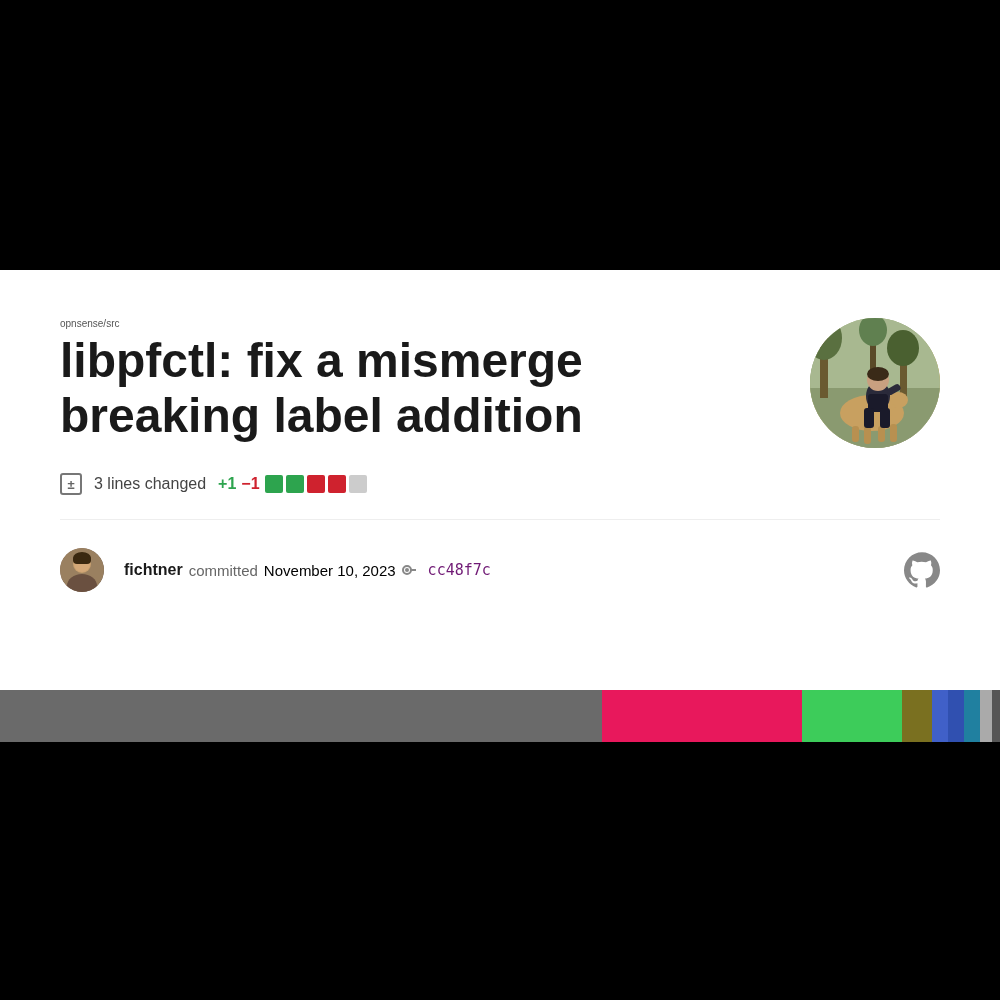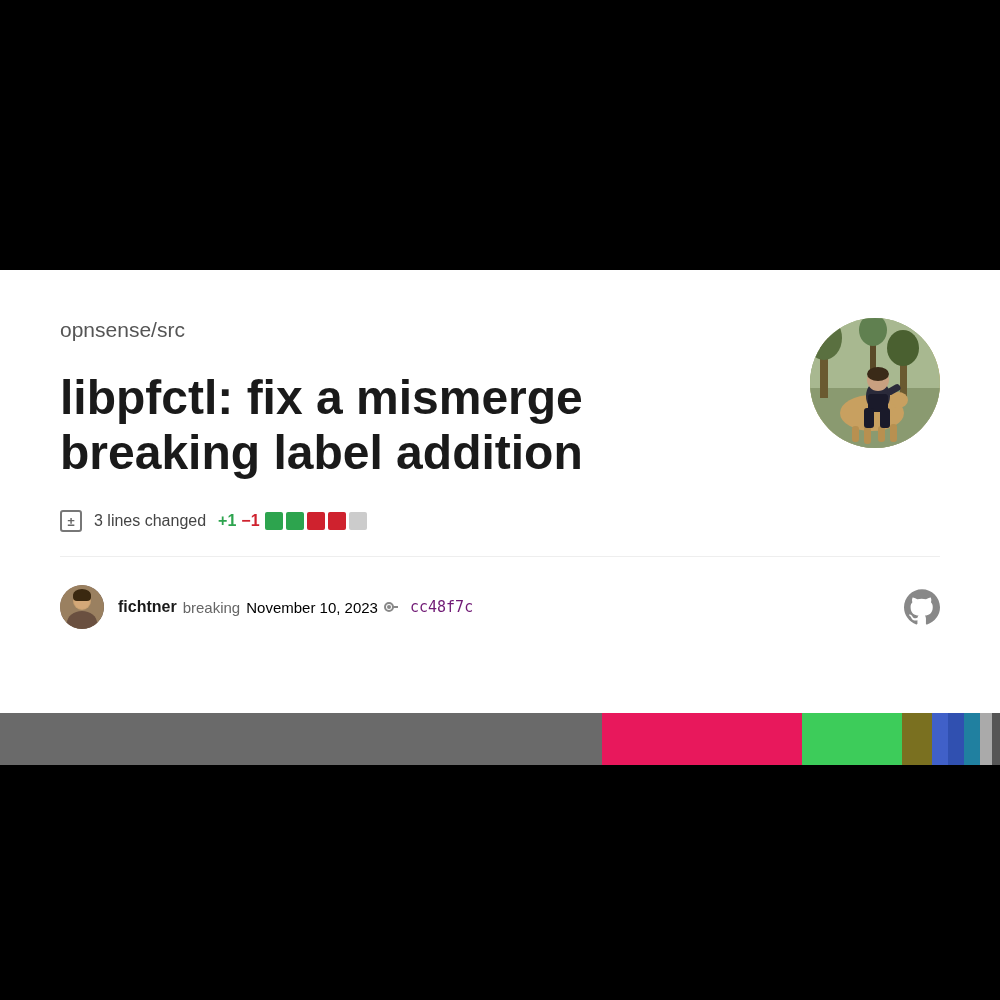--- a/index.html
+++ b/index.html
@@ -20,23 +20,23 @@
 
     .main-card {
       width: 100%;
       background: #fff;
       padding: 48px 60px 48px 60px;
       position: relative;
       min-height: 420px;
     }
 
     .repo-path {
-      font-size: 21px;
+      font-size: 10px;
       color: #555;
-      margin-bottom: 28px;
+      margin-bottom: 4px;
       font-weight: 400;
     }
 
     .commit-title {
       font-size: 48px;
       font-weight: 800;
       color: #1a1a1a;
       line-height: 1.15;
       max-width: 680px;
       margin-bottom: 30px;
@@ -116,21 +116,21 @@
 
     .divider {
       height: 1px;
       background: #eee;
       margin: 0 0 28px 0;
     }
 
     .commit-meta-row {
       display: flex;
       align-items: center;
-      gap: 14px;
+      gap: 20px;
       padding: 0 0 36px 0;
     }
 
     .committer-avatar {
       width: 44px;
       height: 44px;
       border-radius: 50%;
       background: #8a7a6a;
       overflow: hidden;
       flex-shrink: 0;
@@ -333,21 +333,21 @@
             <circle cx="22" cy="16" r="8" fill="#d4a878"></circle>
 
             <ellipse cx="22" cy="10" rx="9" ry="6" fill="#3a2810"></ellipse>
             <rect x="13" y="8" width="18" height="8" rx="4" fill="#3a2810"></rect>
           </svg>
         </div>
       </div>
 
       <div class="commit-info">
         <span class="committer-name">fichtner</span>
-        <span class="committed-text">breaking</span>
+        <span class="committed-text">committed</span>
         <span class="commit-date">November 10, 2023</span>
 
         <span class="commit-hash-icon">
           <svg width="20" height="14" viewBox="0 0 20 14">
             <circle cx="5" cy="7" r="4" fill="none" stroke="#888" stroke-width="2"></circle>
             <circle cx="5" cy="7" r="2" fill="#888"></circle>
             <line x1="9" y1="7" x2="14" y2="7" stroke="#888" stroke-width="2"></line>
           </svg>
         </span>
         <span class="commit-hash">cc48f7c</span>

